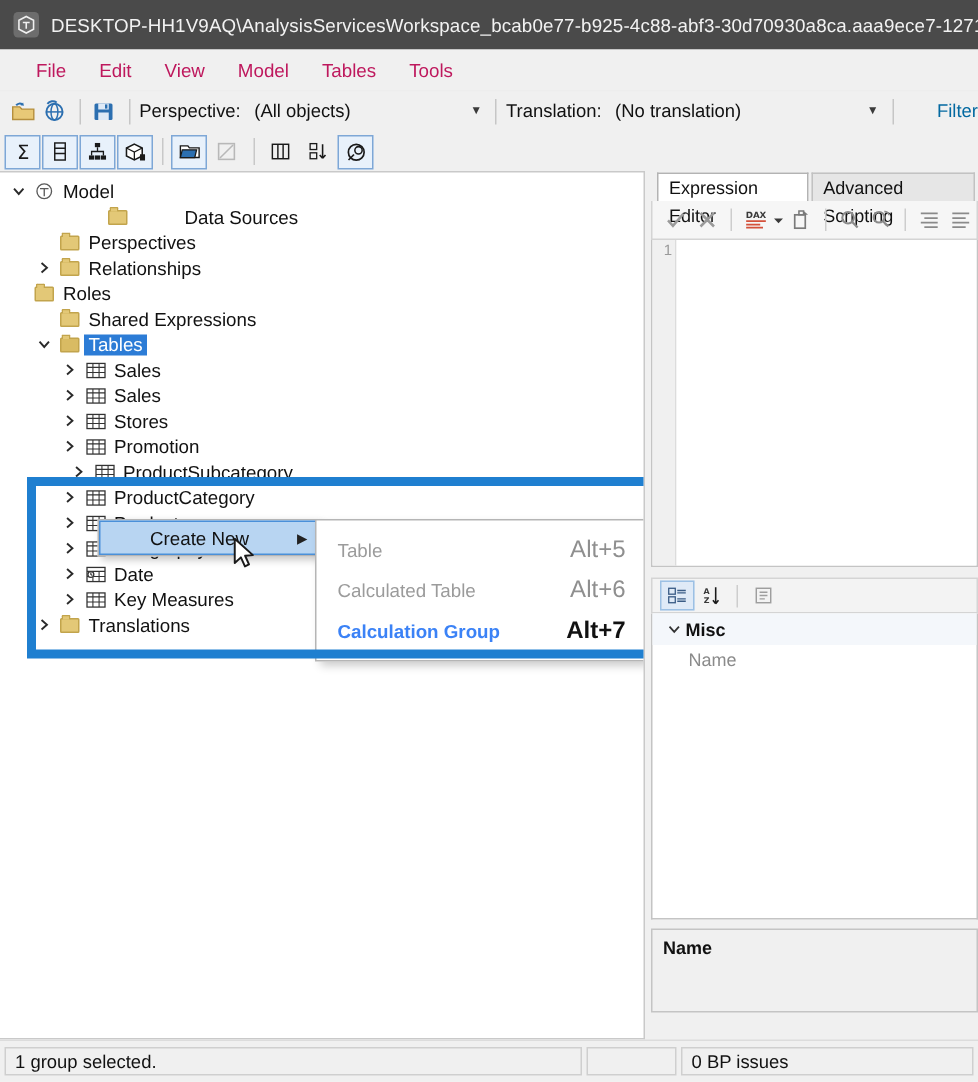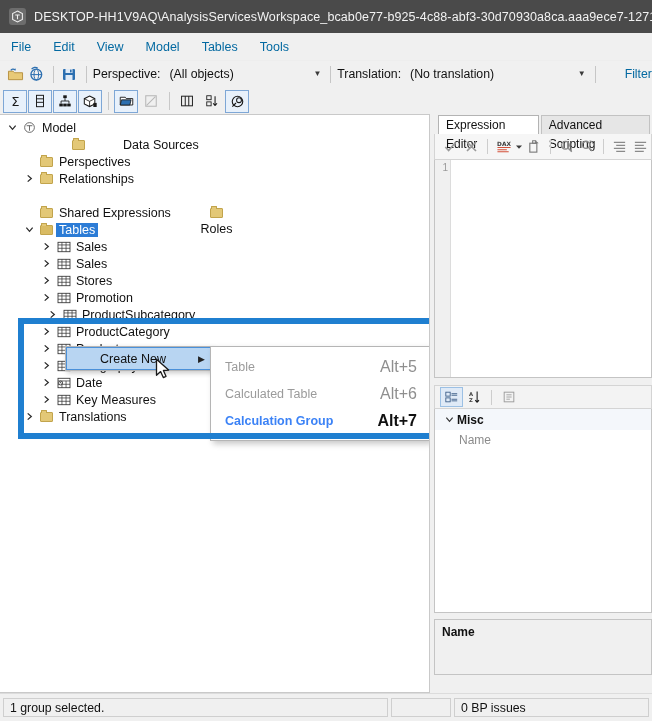--- a/index.html
+++ b/index.html
@@ -21,21 +21,21 @@
     width:17px;height:17px;border-radius:3px;background:#6d6d6d;
     display:flex;align-items:center;justify-content:center;
     margin-right:8px;flex:0 0 auto;position:relative;
   }
   .app-icon svg{display:block}
   .title-text{overflow:hidden;text-overflow:clip;}
 
   
   .menubar{
     height:27px;background:#f0f0f0;display:flex;align-items:center;
-    font-size:12.5px;color:#0369a1;border-bottom:1px solid #ededed;
+    padding-left:13px;font-size:12.5px;color:#be185d;border-bottom:1px solid #ededed;
   }
   .menubar .mi{padding:4px 11px;cursor:default;}
 
   
   .toolbar1{
     height:26px;background:#f0f0f0;display:flex;align-items:center;
     padding-left:6px;font-size:12.3px;color:#111;
   }
   .tb-icon{
     width:22px;height:21px;display:flex;align-items:center;justify-content:center;
@@ -367,21 +367,21 @@
             <span class="chev">
               <svg width="9" height="9" viewBox="0 0 10 10">
                 <path d="M3 1.5 7 5 3 8.5" fill="none" stroke="#2a2a2a" stroke-width="1.4"></path>
               </svg>
             </span>
             <span class="ico">
               <span class="folder"></span>
             </span>
             <span class="tlabel">Relationships</span>
           </div>
-          <div class="trow" style=" flex-direction: column;">
+          <div class="trow" style="">
             <span class="chev"></span>
             <span class="ico">
               <span class="folder"></span>
             </span>
             <span class="tlabel">Roles</span>
           </div>
           <div class="trow" style="padding-left: 21px;">
             <span class="chev"></span>
             <span class="ico">
               <span class="folder"></span>

